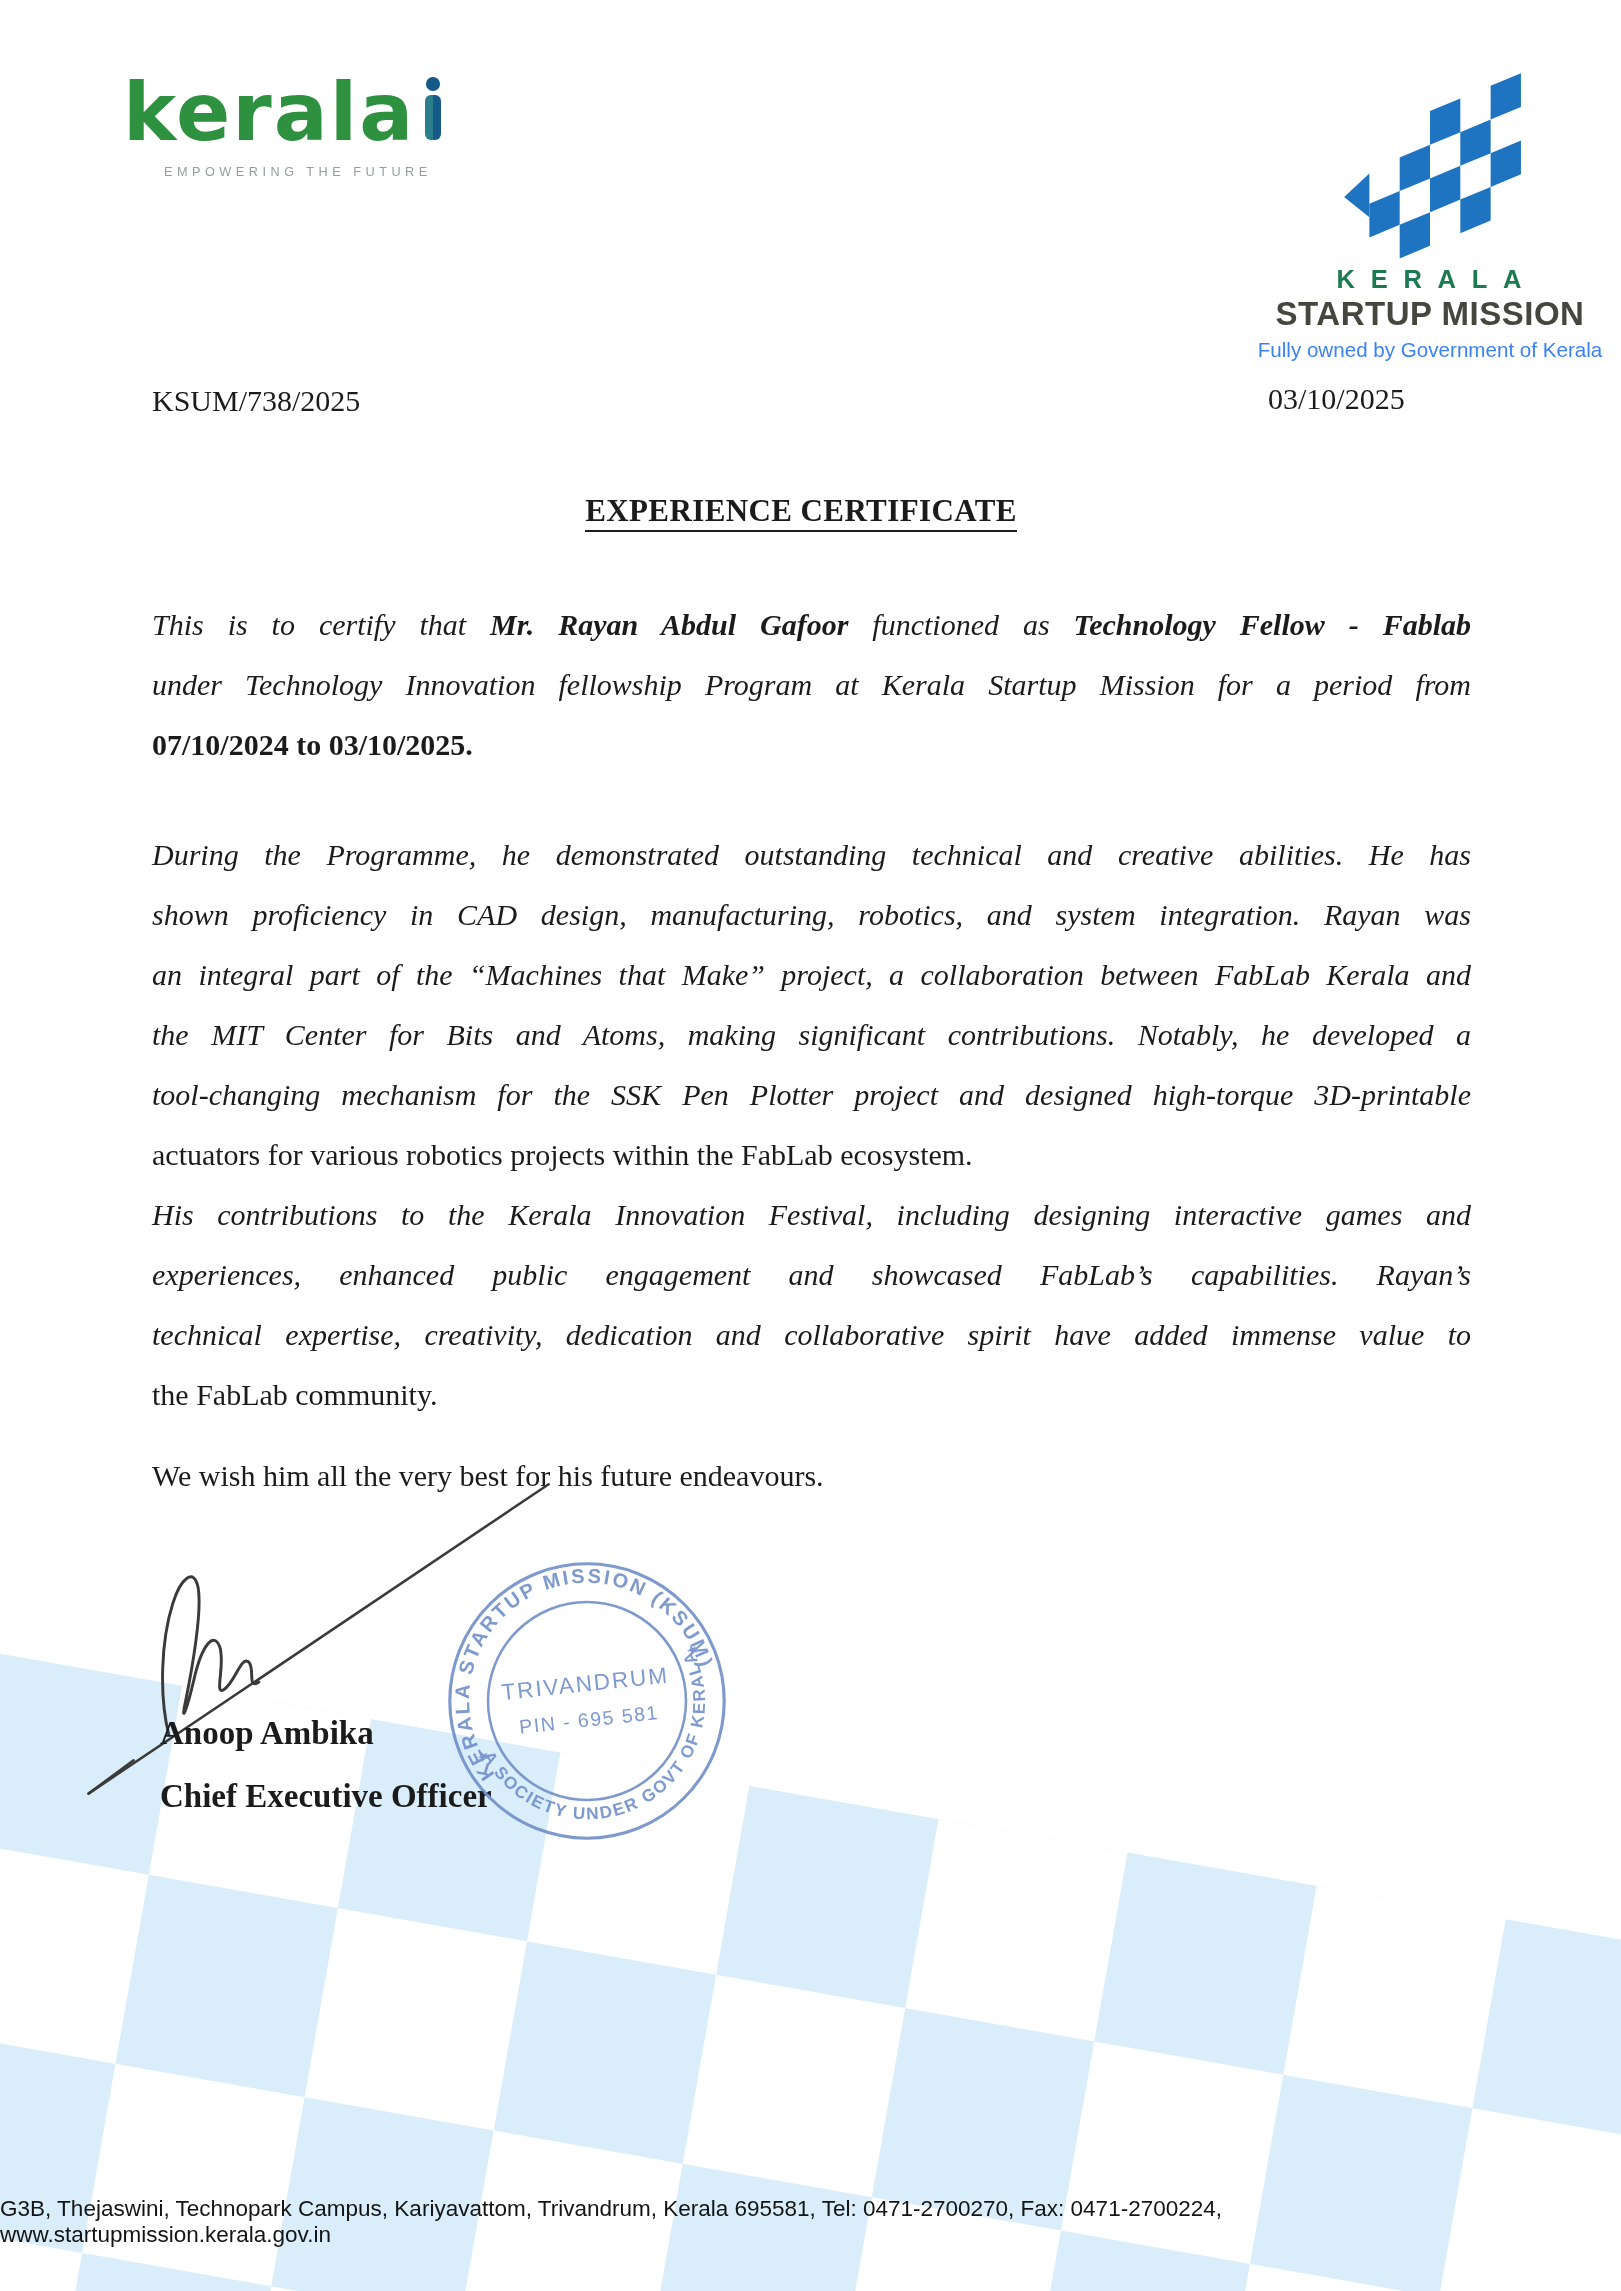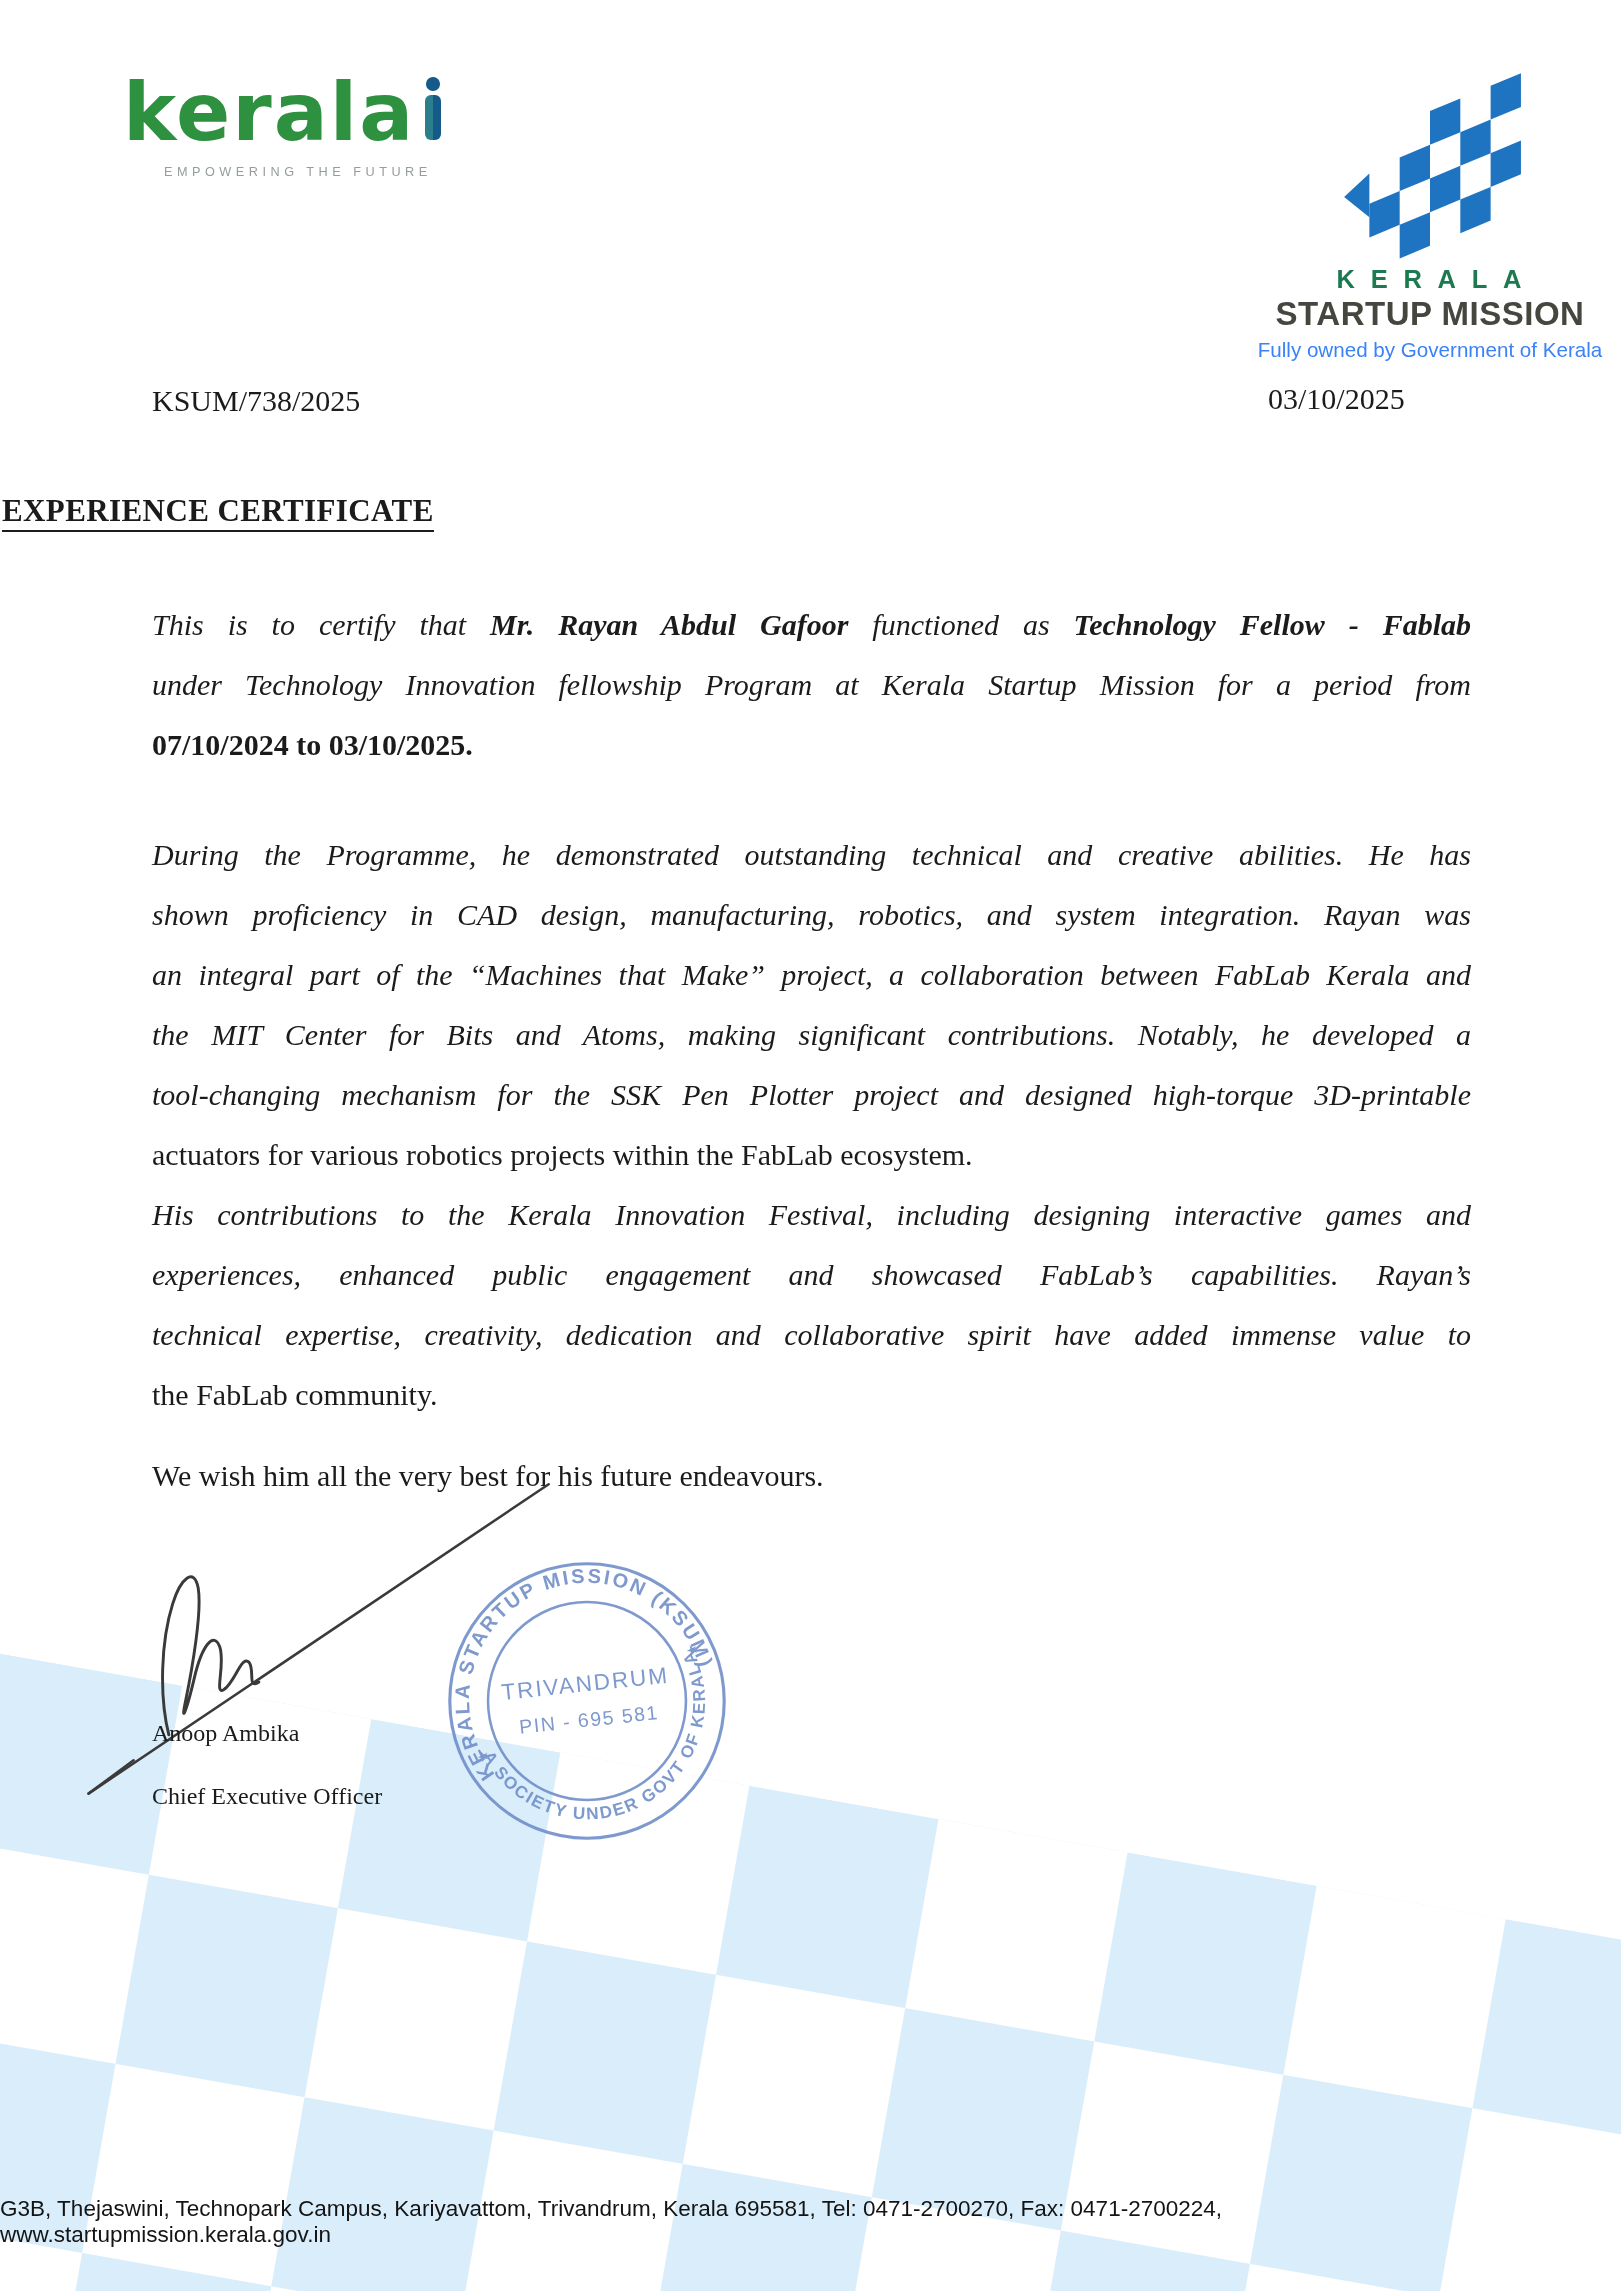--- a/index.html
+++ b/index.html
@@ -28,34 +28,34 @@
   .ksum{left:1243px;top:69px;width:374px;z-index:2;text-align:center;
         font-family:"Liberation Sans",sans-serif;}
   .ksum-flag{margin:0 auto;display:block;}
   .ksum-l1{font-weight:bold;font-size:25.5px;color:#1d7a50;letter-spacing:15.7px;margin-left:13.7px;margin-top:3.9px;}
   .ksum-l2{font-weight:bold;font-size:33px;color:#45473f;letter-spacing:0.5px;margin-top:1px;}
   .ksum-l3{font-size:20.6px;color:#3b82f6;margin-top:4.9px;}
 
   
   .refno{left:152px;top:384px;font-size:30px;z-index:2;}
   .docdate{left:1268px;top:382px;font-size:30px;z-index:2;}
-  .title-wrap{left:2px;top:493px;width:1578px;text-align:left;z-index:2;}
+  .title-wrap{left:12px;top:493px;width:1578px;text-align:center;z-index:2;}
   .title{display:inline-block;font-size:31px;font-weight:bold;letter-spacing:0.4px;
     border-bottom:2.9px solid #1c1c1c;padding-bottom:1px;}
 
   
   .bodytext{left:152px;top:595px;width:1319px;font-size:30px;line-height:60px;z-index:2;}
   .para + .para{margin-top:50px;}
   .line{text-align:left;}
   .line.j{text-align:justify;text-align-last:justify;font-style:italic;}
   .closing{margin-top:20.6px;}
 
   
   .sig-svg{left:49px;top:1449px;z-index:2;}
-  .signer{left:152px;top:1702px;z-index:2;font-size:24px;font-weight:normal;line-height:63px;}
+  .signer{left:160px;top:1702px;z-index:2;font-size:33px;font-weight:bold;line-height:63px;}
 
   
   .stamp{left:440px;top:1554px;z-index:3;opacity:0.88;}
   .stamp text{fill:#6d8cc8;font-family:"Liberation Sans",sans-serif;}
 
   
   .footer{left:0;top:2196px;width:1322px;text-align:left;z-index:2;
     font-family:"Liberation Sans",sans-serif;font-size:22.5px;color:#141414;}
 </style>
 </head>

